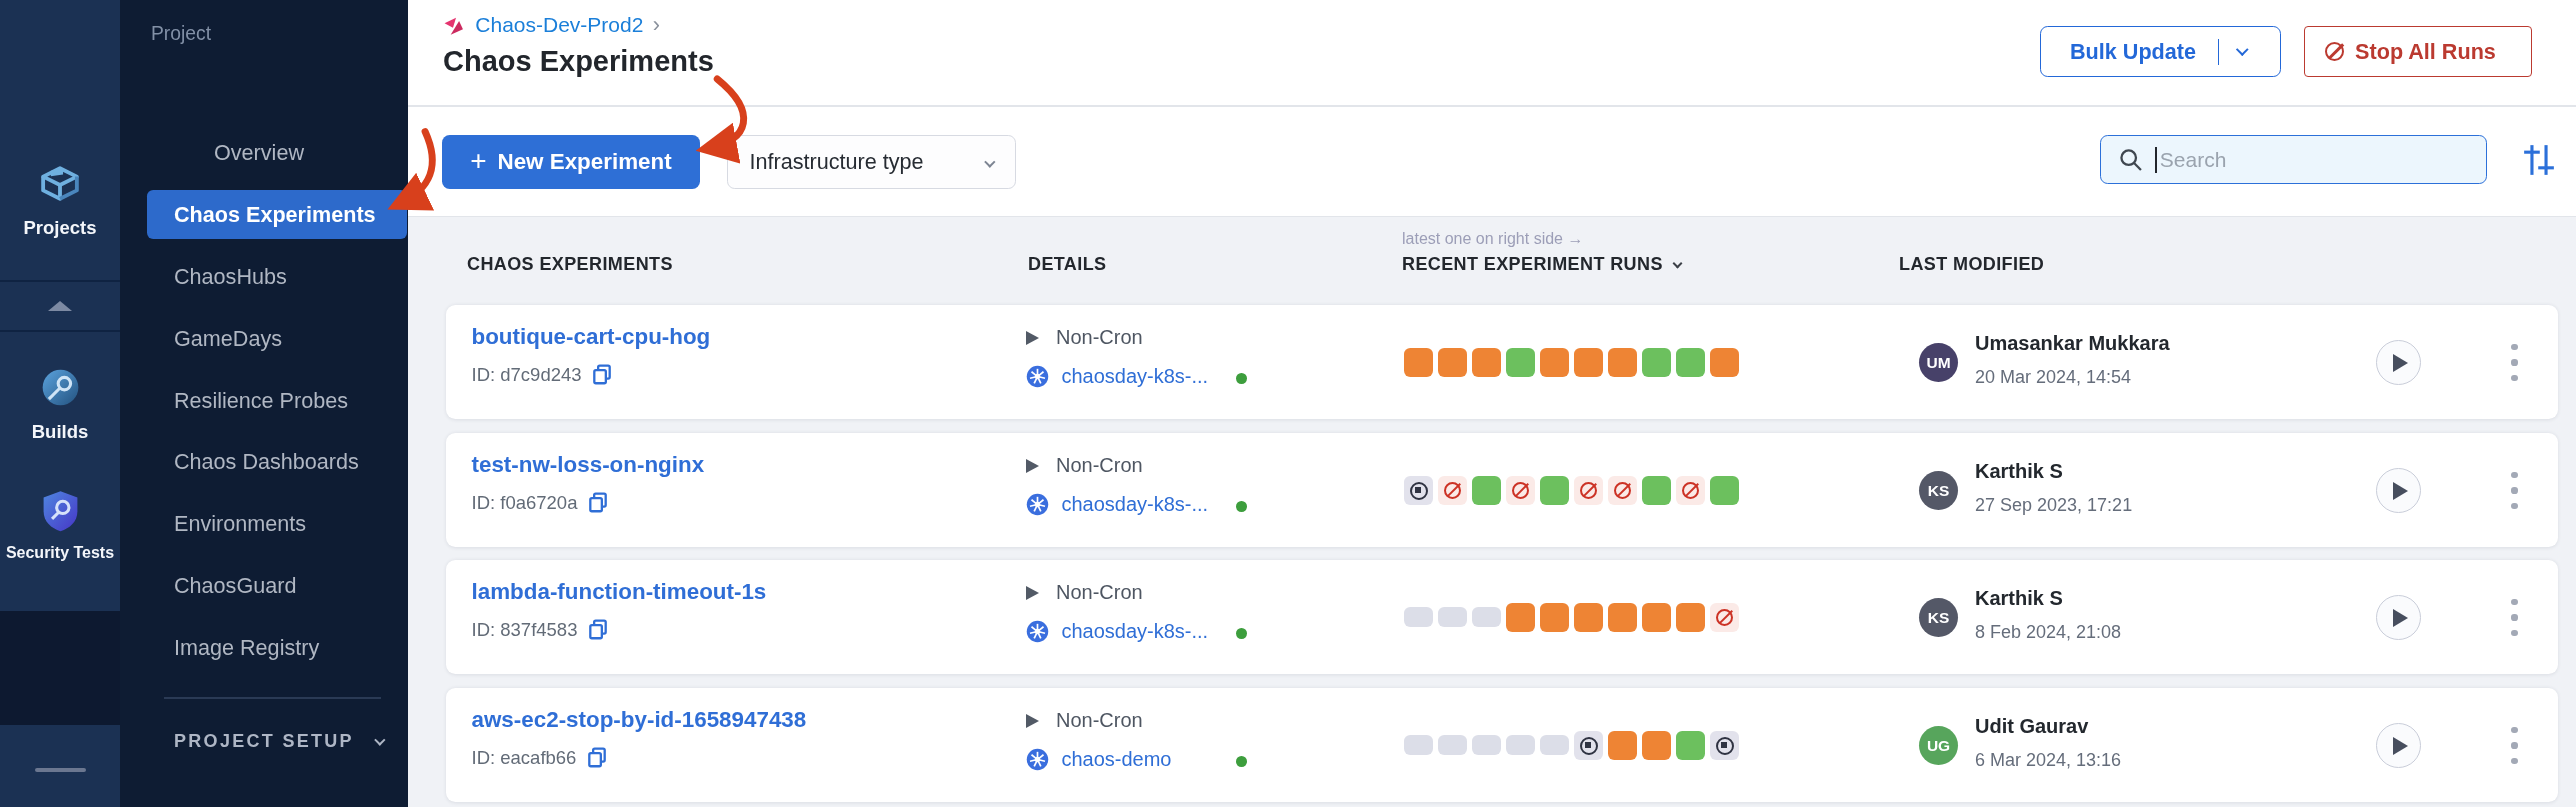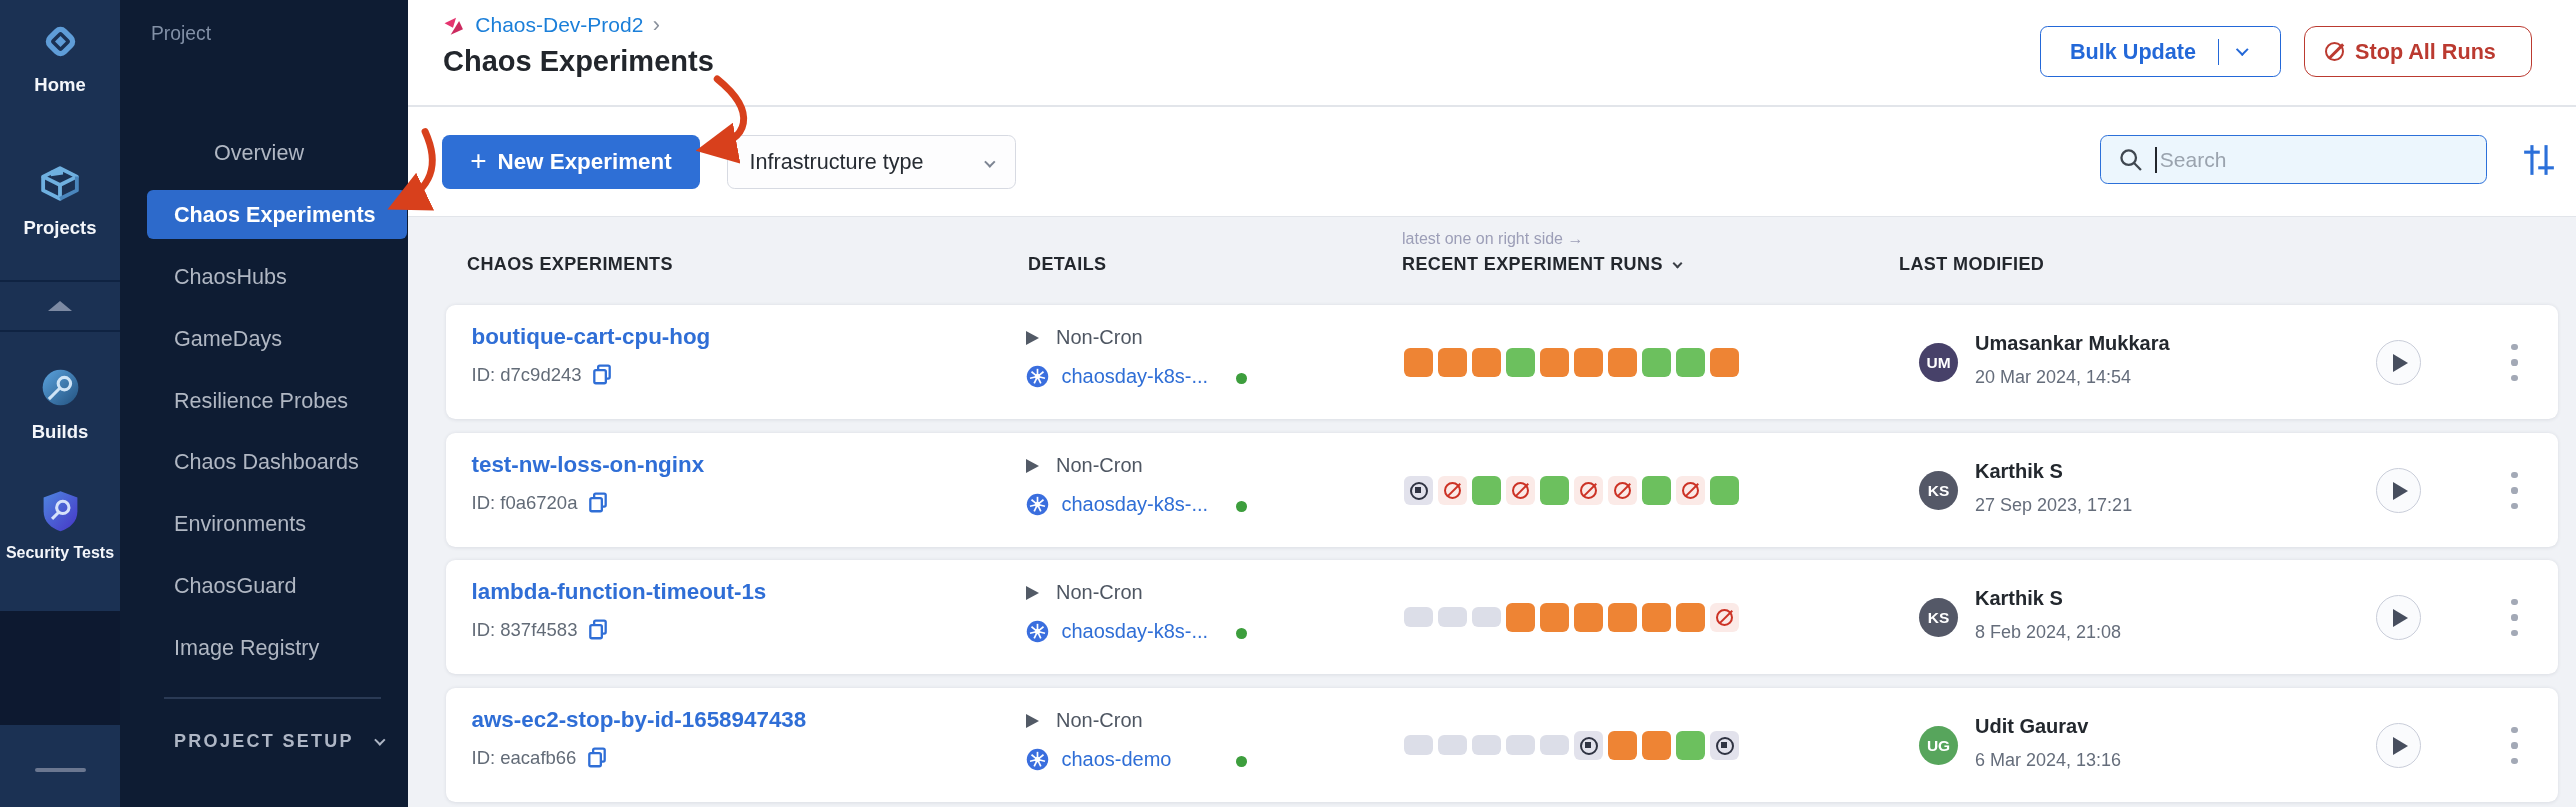--- a/index.html
+++ b/index.html
@@ -42,21 +42,21 @@
   #main { position:absolute; left:407px; top:0; width:2169px; height:808px; background:#ffffff; }
   #breadcrumb { position:absolute; left:36px; top:12.4px; display:flex; align-items:center; gap:9.3px; }
   #breadcrumb .bc-link { font-size:21px; color:#1b7fd9; cursor:pointer; }
   #breadcrumb .bc-sep { font-size:21.6px; color:#8a919c; }
   #page-title { position:absolute; left:36px; top:45px; font-size:29px; font-weight:700; color:#22262c; }
 
   #btn-bulk { position:absolute; left:1633px; top:26px; width:241px; height:51px; border:1.9px solid #2368d8; border-radius:7.7px; background:#fff; display:flex; align-items:center; cursor:pointer; }
   #btn-bulk .blabel { font-size:21.6px; font-weight:700; color:#2368d8; margin-left:29px; }
   #btn-bulk .bdiv { width:1.5px; height:26px; background:#2368d8; margin-left:21.6px; }
   #btn-bulk .chev { width:8.5px; height:8.5px; transform:rotate(45deg); border-color:#2368d8; margin-left:18.5px; margin-bottom:4.6px; }
-  #btn-stop { position:absolute; left:1897px; top:26px; width:228px; height:51px; border:1.9px solid #bb3a30; border-radius:12px; background:#fff; display:flex; align-items:center; cursor:pointer; }
+  #btn-stop { position:absolute; left:1897px; top:26px; width:228px; height:51px; border:1.9px solid #bb3a30; border-radius:4px; background:#fff; display:flex; align-items:center; cursor:pointer; }
   .nosign { display:inline-block; width:19.3px; height:19.3px; border:2.7px solid #bb3a30; border-radius:50%; position:relative; }
   .nosign::after { content:''; position:absolute; left:-1.5px; top:5.8px; width:20px; height:2.7px; background:#bb3a30; transform:rotate(-45deg); }
   #btn-stop .nosign { margin-left:20px; }
   #btn-stop .blabel { font-size:21.6px; font-weight:700; color:#bb3a30; margin-left:10.8px; }
 
   .hdivider { position:absolute; left:0; width:2169px; height:1.5px; background:#e2e5ea; }
   #divider1 { top:105px; }
   #divider2 { top:216px; }
 
   #btn-new { position:absolute; left:35px; top:135px; width:258px; height:54px; background:#2e6fd6; border-radius:7.7px; color:#fff; display:flex; align-items:center; justify-content:center; cursor:pointer; }
@@ -111,27 +111,20 @@
   .c-play .tri { width:0; height:0; border-left:15.5px solid #474e5e; border-top:9.3px solid transparent; border-bottom:9.3px solid transparent; margin-left:4.6px; }
   .c-kebab { position:absolute; left:2053px; top:39px; width:31px; height:37px; cursor:pointer; display:flex; flex-direction:column; align-items:center; justify-content:space-between; }
   .c-kebab i { width:6.2px; height:6.2px; border-radius:50%; background:#a3a9b6; }
 
   #arrows { position:absolute; left:0; top:0; width:2576px; height:808px; pointer-events:none; z-index:20; }
 </style>
 </head>
 <body>
 
 <div id="sidebar1">
-  <div class="mod" id="mod-home">
-    <svg width="45" height="45" viewBox="0 0 58 58">
-      <rect x="16" y="16" width="26" height="26" rx="7" fill="none" stroke="#5f9dd8" stroke-width="7" transform="rotate(45 29 29)"></rect>
-      <rect x="24" y="24" width="10" height="10" fill="#5f9dd8" transform="rotate(45 29 29)"></rect>
-    </svg>
-    <span class="mlabel">Home</span>
-  </div>
   <div class="mod" id="mod-projects">
     <svg width="46" height="45" viewBox="0 0 60 58">
       <path d="M8 20 L30 9 L52 20 L30 31 Z" fill="none" stroke="#6fb0e0" stroke-width="5" stroke-linejoin="round"></path>
       <path d="M8 20 L8 38 L30 49 L30 31" fill="none" stroke="#6fb0e0" stroke-width="5" stroke-linejoin="round"></path>
       <path d="M52 20 L52 38 L30 49" fill="none" stroke="#4a86bd" stroke-width="5" stroke-linejoin="round"></path>
       <rect x="18" y="15" width="16" height="7" fill="#6fb0e0" transform="skewY(-8)"></rect>
     </svg>
     <span class="mlabel">Projects</span>
   </div>
   <div class="s1-divider" style="top:280px"></div>

